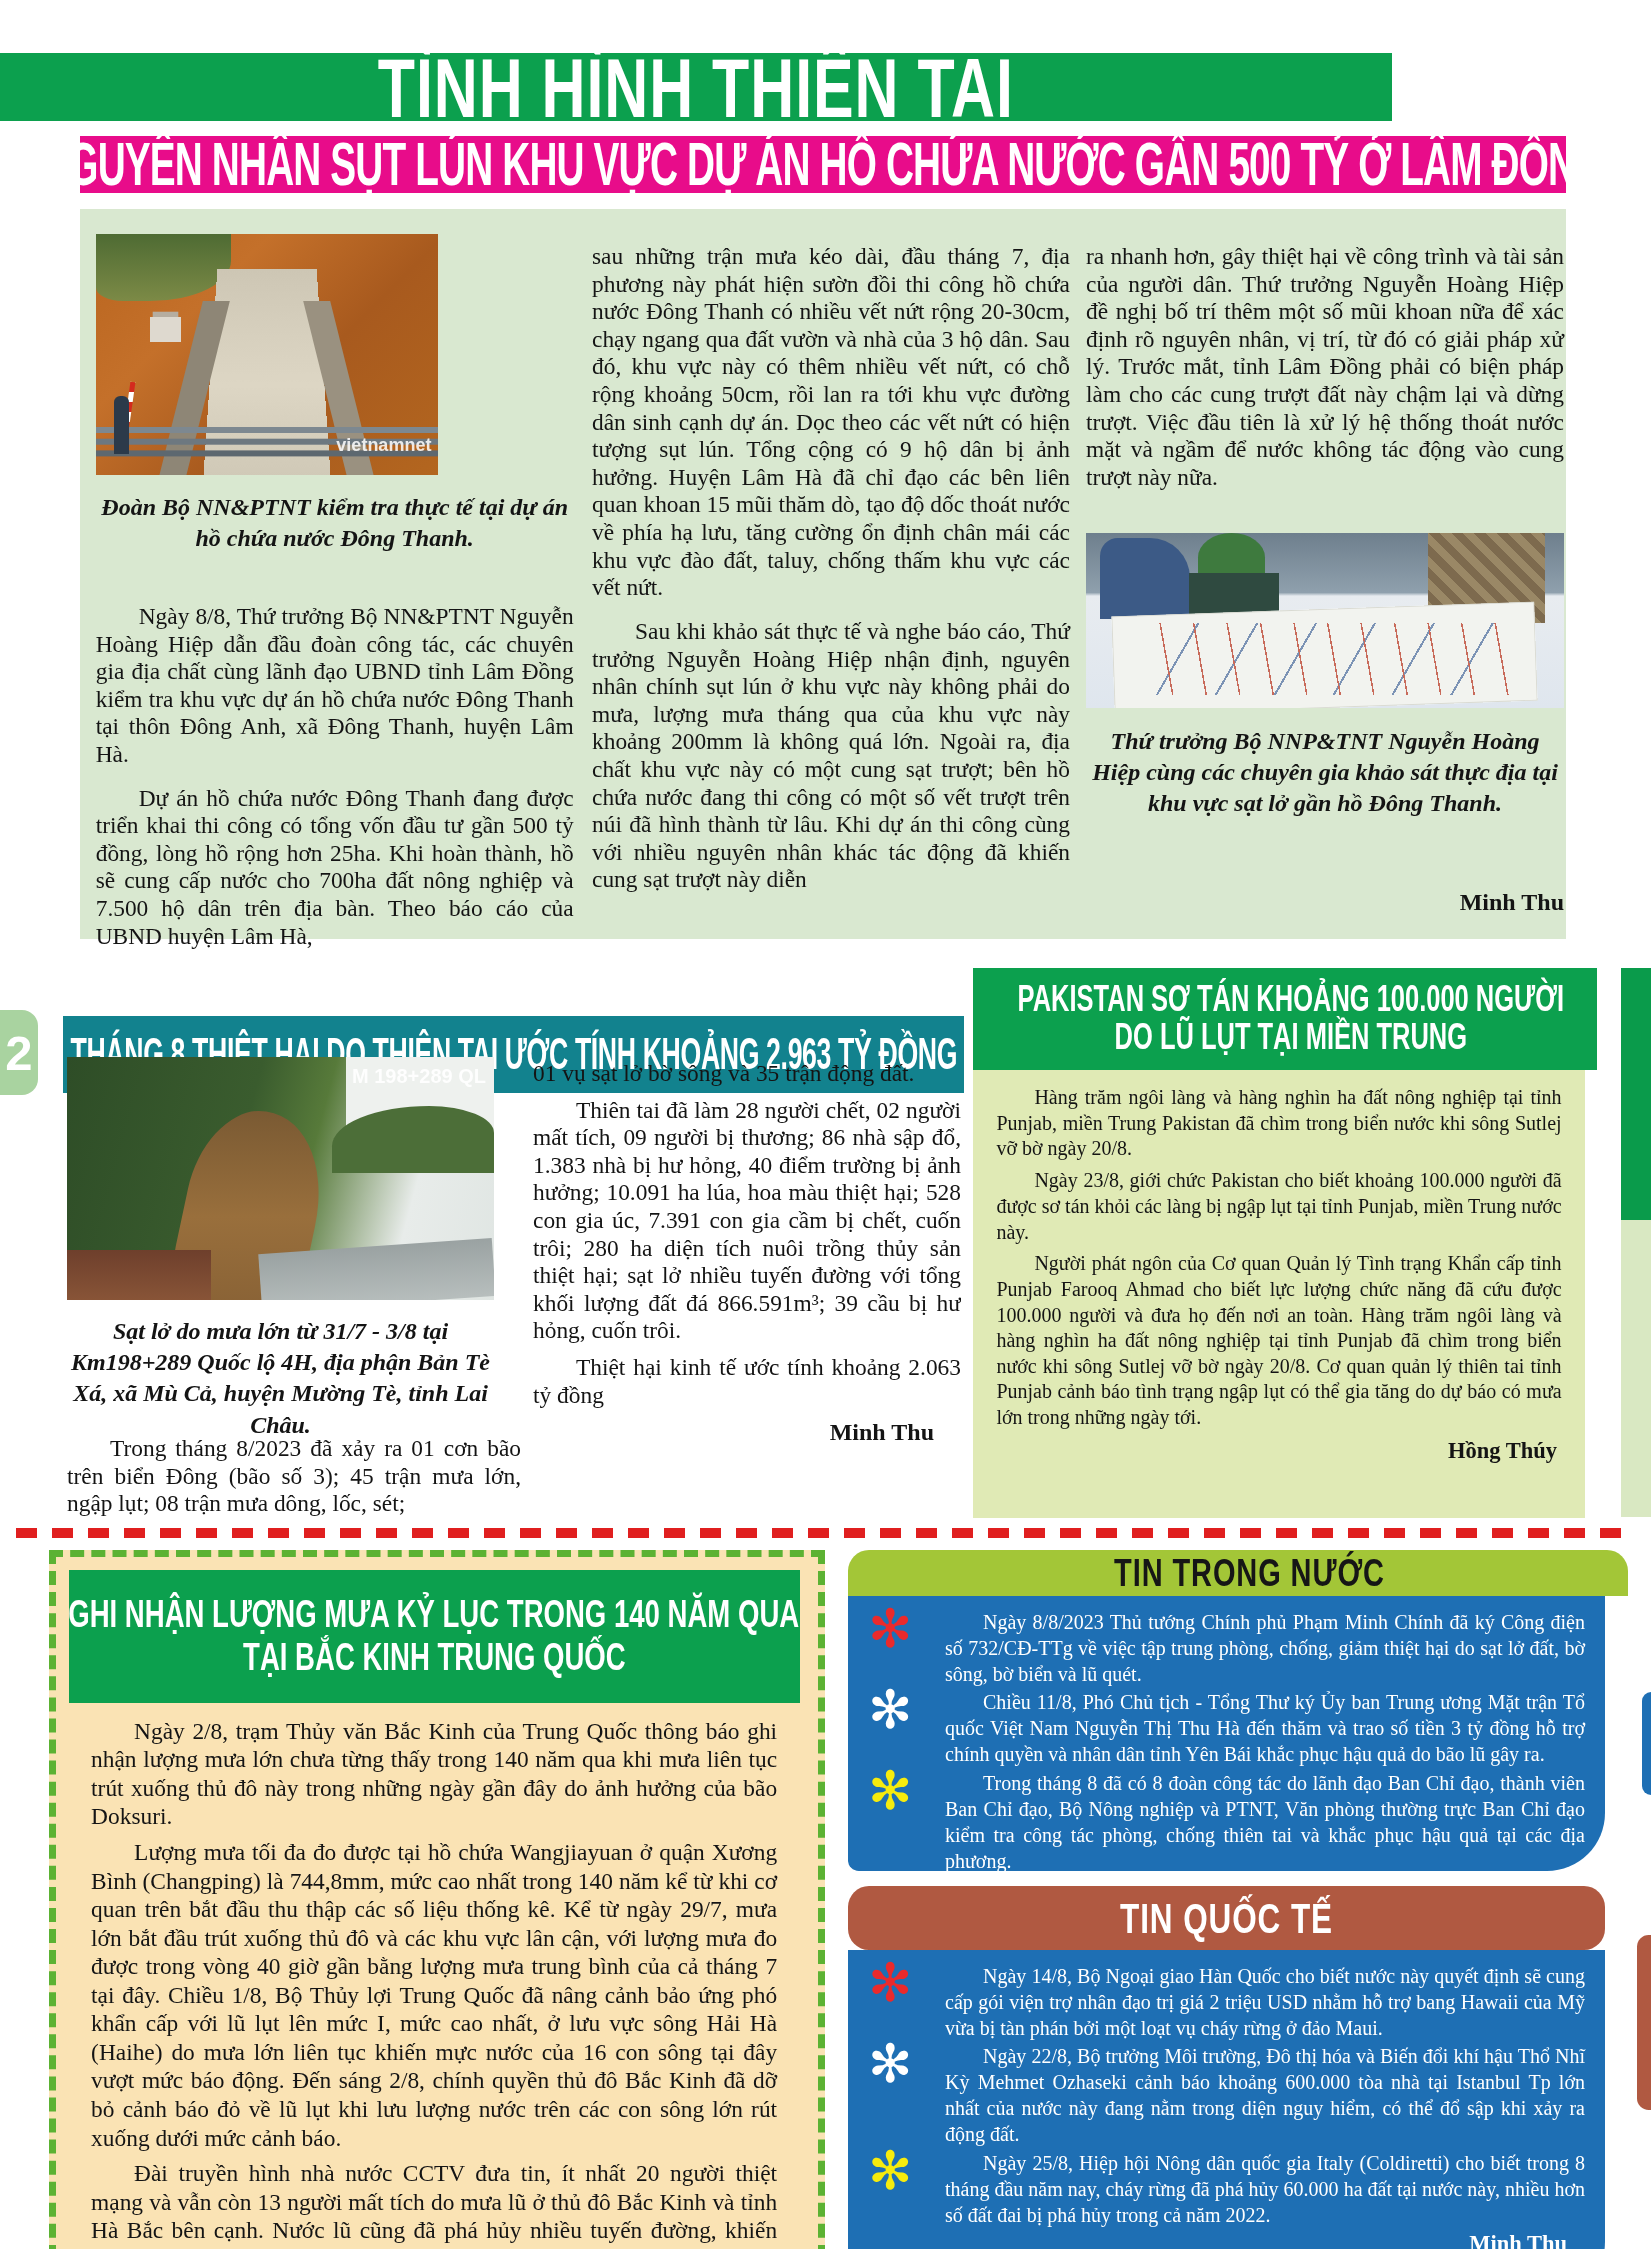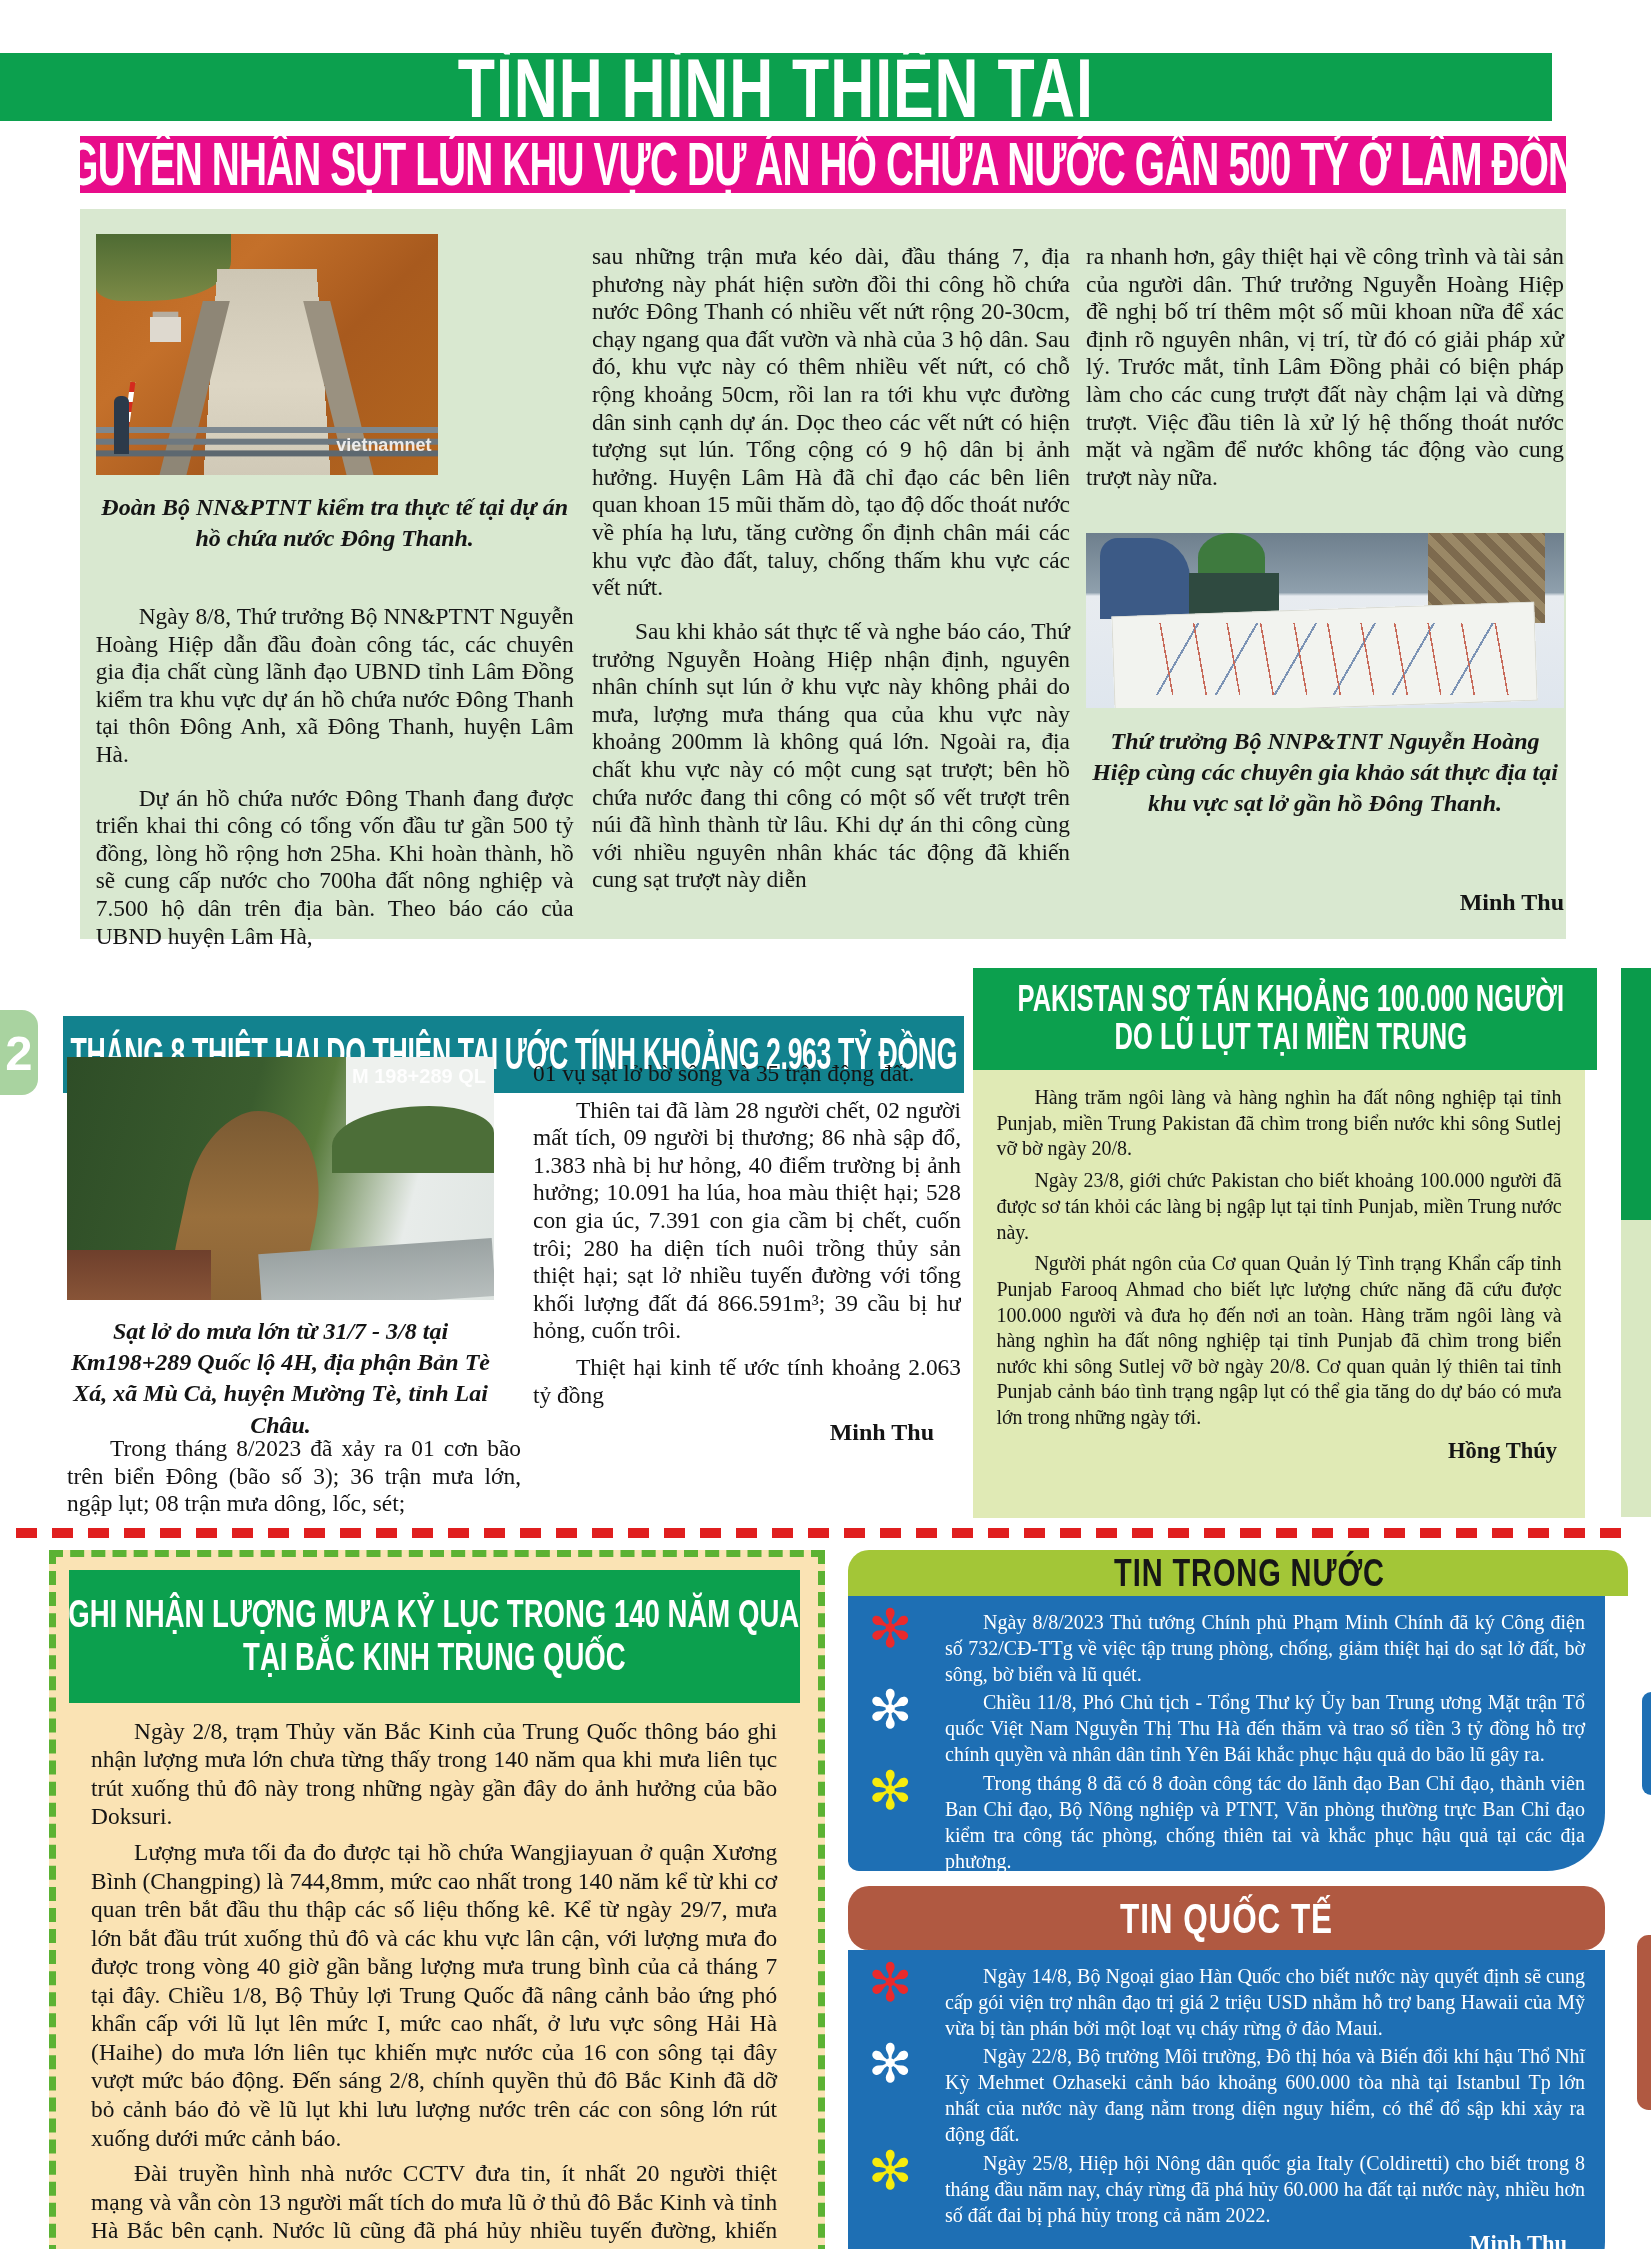--- a/index.html
+++ b/index.html
@@ -3,21 +3,21 @@
 <meta charset="utf-8">
 <style>
   html,body{margin:0;padding:0;background:#fff;}
   .page{position:relative;width:1652px;height:2336px;background:#ffffff;
         font-family:"Liberation Serif",serif;color:#141414;overflow:hidden;}
   .abs{position:absolute;}
   .cond{font-family:"Liberation Sans",sans-serif;font-weight:700;display:inline-block;white-space:nowrap;}
   .bar{display:flex;align-items:center;justify-content:center;overflow:visible;}
 
   
-  .top-bar{left:0;top:53px;width:1552px;height:68px;background:#0ca04e;}
+  .top-bar{left:0;top:53px;width:1392px;height:68px;background:#0ca04e;}
   .top-bar .cond{font-size:58px;color:#fff;transform:scale(1.05,1.45);letter-spacing:0.9px;}
 
   
   .headline1{left:80px;top:136px;width:1486px;height:57px;background:#e80c8a;}
   .headline1 .cond{font-size:40px;color:#fff;transform:scale(0.97,1.55);letter-spacing:-0.9px;}
   .article1-bg{left:80px;top:209px;width:1486px;height:730px;background:#d9e8d0;}
   .col{line-height:1.18;font-size:23.4px;text-align:justify;}
   .col p{margin:16px 0 8px 0;text-indent:43px;}
   .caption{font-weight:700;font-style:italic;text-align:center;font-size:24px;line-height:1.3;}
   .byline{font-weight:700;font-size:24px;text-align:right;padding-right:27px;}
@@ -170,21 +170,21 @@
   <div class="abs photo3">
     <div class="abs p3-sky"></div>
     <div class="abs p3-ridge"></div>
     <div class="abs p3-slide"></div>
     <div class="abs p3-road"></div>
     <div class="abs p3-rubble"></div>
     <div class="abs p3-wm">M 198+289 QL</div>
   </div>
   <div class="abs caption" style="left:67px;top:1316px;width:427px;">Sạt lở do mưa lớn từ 31/7 - 3/8 tại Km198+289 Quốc lộ 4H, địa phận Bản Tè Xá, xã Mù Cả, huyện Mường Tè, tỉnh Lai Châu.</div>
   <div class="abs a2col" style="left:67px;top:1435px;width:454px;height:88px;overflow:hidden;">
-    <p>Trong tháng 8/2023 đã xảy ra 01 cơn bão trên biển Đông (bão số 3); 36 trận mưa lớn, ngập lụt; 08 trận mưa dông, lốc, sét;</p>
+    <p>Trong tháng 8/2023 đã xảy ra 01 cơn bão trên biển Đông (bão số 3); 45 trận mưa lớn, ngập lụt; 08 trận mưa dông, lốc, sét;</p>
   </div>
 
   <div class="abs a2col" style="left:533px;top:1060px;width:428px;height:463px;overflow:hidden;">
     <p class="noindent">01 vụ sạt lở bờ sông và 35 trận động đất.</p>
     <p>Thiên tai đã làm 28 người chết, 02 người mất tích, 09 người bị thương; 86 nhà sập đổ, 1.383 nhà bị hư hỏng, 40 điểm trường bị ảnh hưởng; 10.091 ha lúa, hoa màu thiệt hại; 528 con gia úc, 7.391 con gia cầm bị chết, cuốn trôi; 280 ha diện tích nuôi trồng thủy sản thiệt hại; sạt lở nhiều tuyến đường với tổng khối lượng đất đá 866.591m³; 39 cầu bị hư hỏng, cuốn trôi.</p>
     <p>Thiệt hại kinh tế ước tính khoảng 2.063 tỷ đồng</p>
     <div class="byline">Minh Thu</div>
   </div>
 
   <div class="abs bar pak-head">

